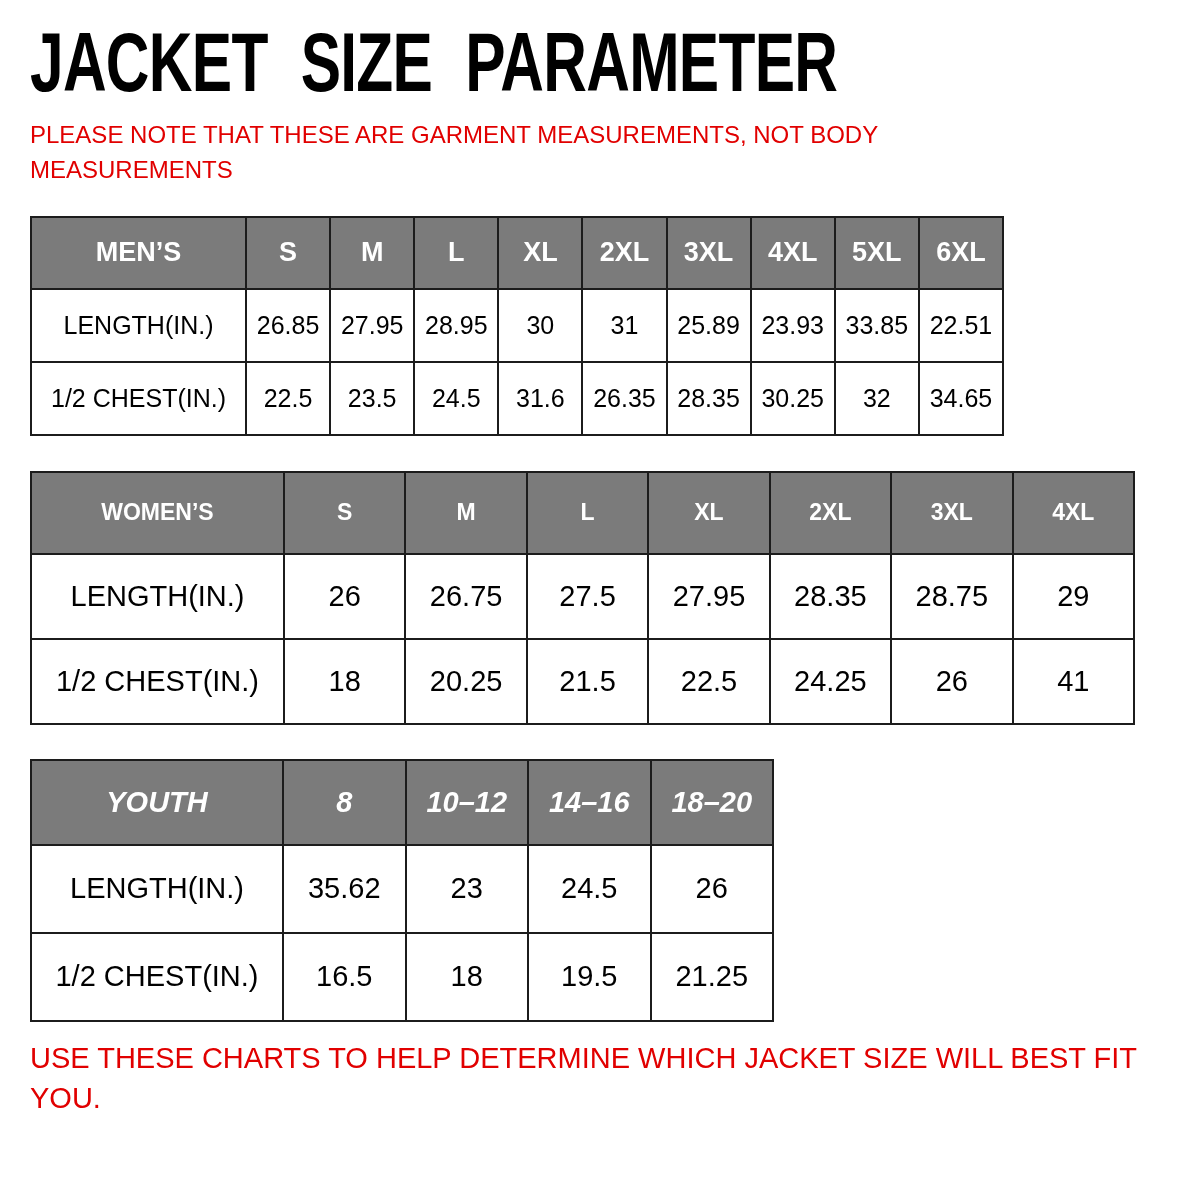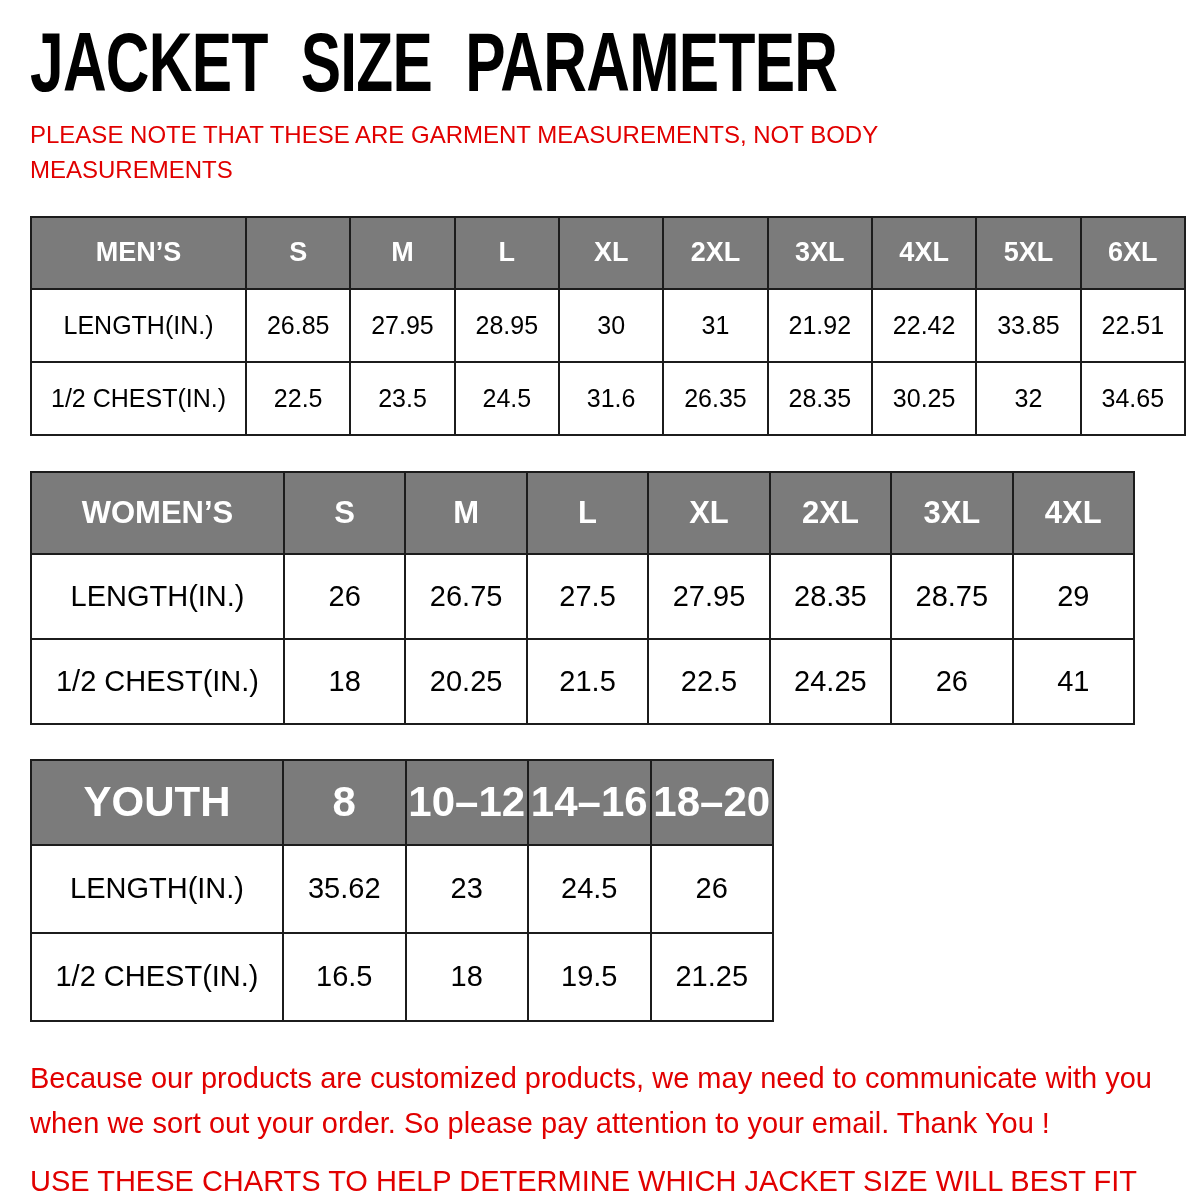--- a/index.html
+++ b/index.html
@@ -43,40 +43,40 @@
     padding: 0;
     overflow: hidden;
   }
   table.size-table tr.hdr td {
     background: #7b7b7b;
     color: #ffffff;
     font-weight: bold;
   }
 
   
-  #mens-table { width: 1156px; margin-top: 28px; }
+  #mens-table { width: 974px; margin-top: 28px; }
   #mens-table col.label-col { width: 215px; }
   #mens-table tr.hdr { height: 72px; }
   #mens-table tr.hdr td { font-size: 27px; }
   #mens-table tr.datarow { height: 73px; }
   #mens-table tr.datarow td { font-size: 25px; }
 
   
   #womens-table { width: 1105px; margin-top: 35px; }
   #womens-table col.label-col { width: 253px; }
   #womens-table tr.hdr { height: 82px; }
-  #womens-table tr.hdr td { font-size: 31px; }
+  #womens-table tr.hdr td { font-size: 23px; }
   #womens-table tr.datarow { height: 85px; }
   #womens-table tr.datarow td { font-size: 29px; }
 
   
   #youth-table { width: 744px; margin-top: 34px; }
   #youth-table col.label-col { width: 252px; }
   #youth-table tr.hdr { height: 85px; }
-  #youth-table tr.hdr td { font-size: 42px; }
+  #youth-table tr.hdr td { font-size: 29px; font-style: italic; }
   #youth-table tr.datarow { height: 88px; }
   #youth-table tr.datarow td { font-size: 29px; }
 
   .footer-line1 {
     margin: 34px 0 0 0;
     width: 1145px;
     font-size: 29px; line-height: 1.55;
     color: #e10000;
   }
   .footer-line2 {
@@ -121,22 +121,22 @@
         <td>5XL</td>
         <td>6XL</td>
       </tr>
       <tr class="datarow">
         <td>LENGTH(IN.)</td>
         <td>26.85</td>
         <td>27.95</td>
         <td>28.95</td>
         <td>30</td>
         <td>31</td>
-        <td>21.92</td>
-        <td>22.42</td>
+        <td>25.89</td>
+        <td>23.93</td>
         <td>33.85</td>
         <td>22.51</td>
       </tr>
       <tr class="datarow">
         <td>1/2 CHEST(IN.)</td>
         <td>22.5</td>
         <td>23.5</td>
         <td>24.5</td>
         <td>31.6</td>
         <td>26.35</td>
@@ -219,16 +219,15 @@
       <tr class="datarow">
         <td>1/2 CHEST(IN.)</td>
         <td>16.5</td>
         <td>18</td>
         <td>19.5</td>
         <td>21.25</td>
       </tr>
     </tbody>
   </table>
 
-  <p class="footer-line1">Because our products are customized products, we may need to communicate with you when we sort out your order. So please pay attention to your email. Thank You !</p>
   <p class="footer-line2">USE THESE CHARTS TO HELP DETERMINE WHICH JACKET SIZE WILL BEST FIT YOU.</p>
 
 </div>
 
 </body></html>

